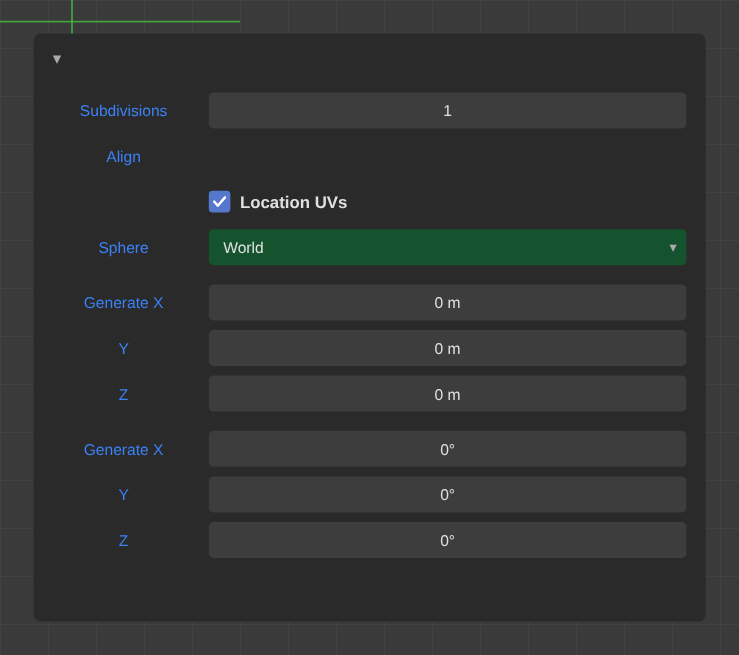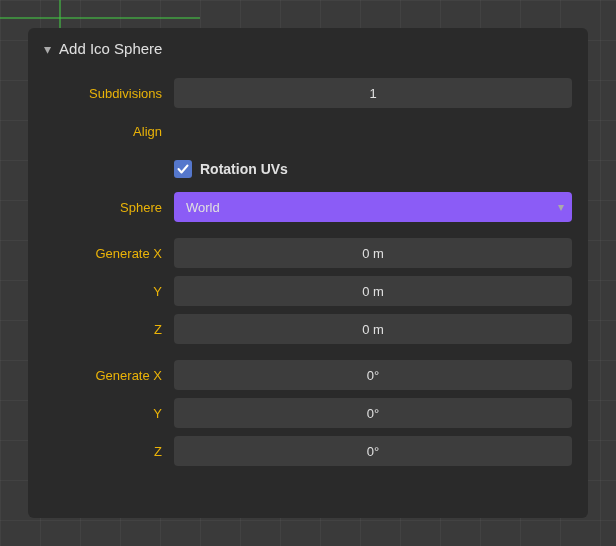--- a/index.html
+++ b/index.html
@@ -75,23 +75,23 @@
     }
 
     .form-row {
       display: flex;
       align-items: center;
       margin-bottom: 6px;
       min-height: 32px;
     }
 
     .form-label {
-      color: #eab308;
+      color: #3b82f6;
       font-size: 13px;
-      text-align: right;
+      text-align: center;
       flex: 0 0 130px;
       padding-right: 12px;
     }
 
     .form-control {
       flex: 1;
       background-color: #3d3d3d;
       border: none;
       border-radius: 4px;
       color: #e0e0e0;
@@ -142,21 +142,21 @@
       cursor: pointer;
     }
 
     .select-wrapper {
       flex: 1;
       position: relative;
     }
 
     .form-select {
       width: 100%;
-      background-color: #8b5cf6;
+      background-color: #14532d;
       border: none;
       border-radius: 4px;
       color: #e0e0e0;
       font-size: 13px;
       padding: 6px 30px 6px 12px;
       height: 30px;
       outline: none;
       cursor: pointer;
       appearance: none;
       -webkit-appearance: none;
@@ -182,42 +182,41 @@
 <div class="grid-bg"></div>
 
 <svg class="green-lines" xmlns="http://www.w3.org/2000/svg">
   <line x1="0" y1="18" x2="200" y2="18" stroke="#44cc44" stroke-width="1.5" opacity="0.7"></line>
   <line x1="60" y1="0" x2="60" y2="60" stroke="#44cc44" stroke-width="1.5" opacity="0.7"></line>
 </svg>
 
 <div class="panel">
   <div class="panel-header">
     <span class="panel-header-icon">▾</span>
-    <span class="panel-title">Add Ico Sphere</span>
   </div>
 
   <div class="panel-body">
 
     <div class="form-row">
       <span class="form-label">Subdivisions</span>
       <input class="form-control" type="text" value="1" style="">
     </div>
 
     <div class="form-row">
       <span class="form-label">Align</span>
     </div>
 
     <div class="checkbox-row">
       <div class="checkbox-wrapper">
         <div class="checkbox-box">
           <svg viewBox="0 0 12 12" xmlns="http://www.w3.org/2000/svg">
             <polyline points="1.5,6 4.5,9.5 10.5,2.5" fill="none" stroke="white" stroke-width="2" stroke-linecap="round" stroke-linejoin="round"></polyline>
           </svg>
         </div>
-        <span class="checkbox-label">Rotation UVs</span>
+        <span class="checkbox-label">Location UVs</span>
       </div>
     </div>
 
     <div class="form-row">
       <span class="form-label">Sphere</span>
       <div class="select-wrapper">
         <select class="form-select">
           <option>World</option>
           <option>View</option>
           <option>3D Cursor</option>

